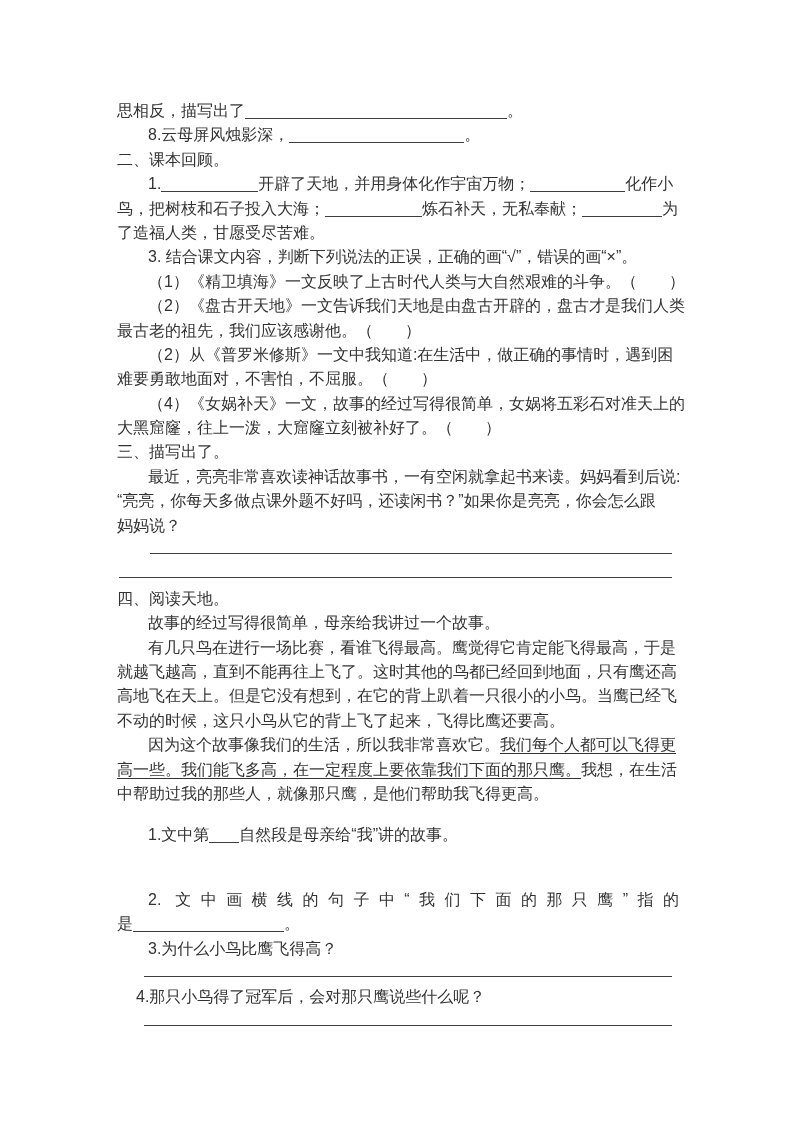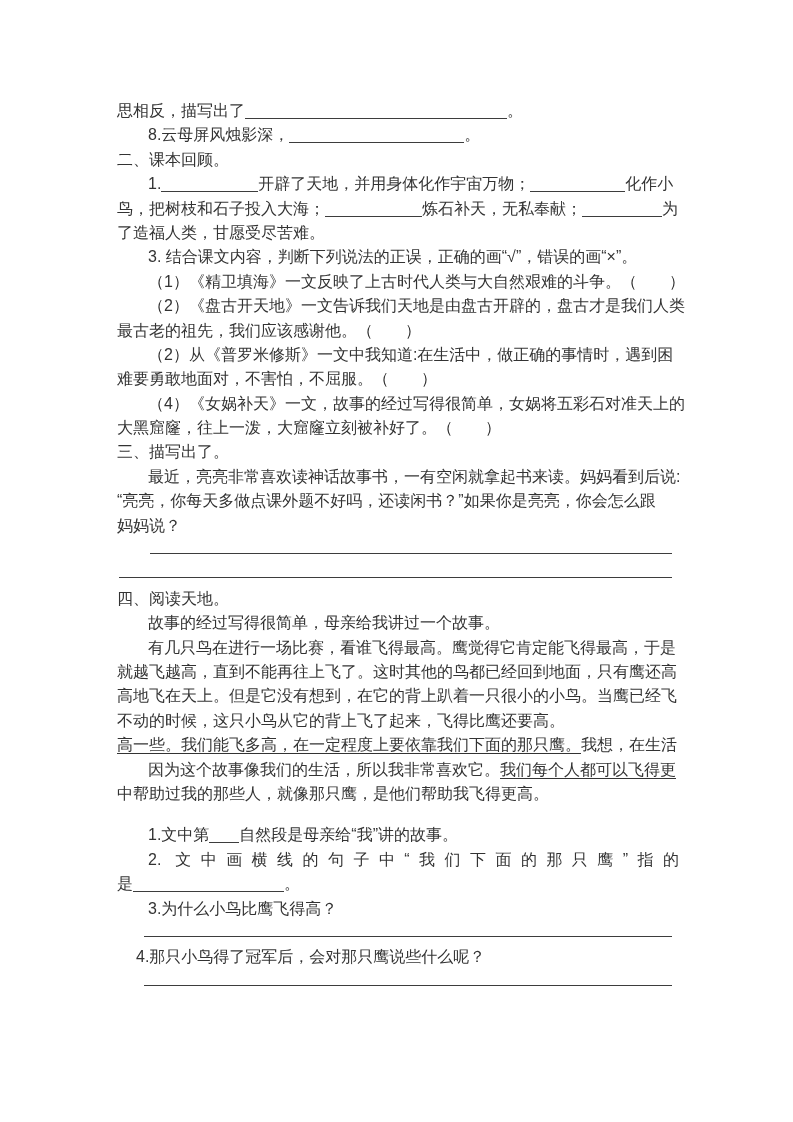--- a/index.html
+++ b/index.html
@@ -85,25 +85,25 @@
       </div>
       <div class="line">
         <span class="rule" style="left: 2px; width: 553px;"></span>
       </div>
       <div class="line"><span>四、阅读天地。</span></div>
       <div class="line" style="padding-left: 31px;"><span>故事的经过写得很简单，母亲给我讲过一个故事。</span></div>
       <div class="line" style="padding-left: 31px;"><span>有几只鸟在进行一场比赛，看谁飞得最高。鹰觉得它肯定能飞得最高，于是</span></div>
       <div class="line"><span>就越飞越高，直到不能再往上飞了。这时其他的鸟都已经回到地面，只有鹰还高</span></div>
       <div class="line"><span>高地飞在天上。但是它没有想到，在它的背上趴着一只很小的小鸟。当鹰已经飞</span></div>
       <div class="line"><span>不动的时候，这只小鸟从它的背上飞了起来，飞得比鹰还要高。</span></div>
+      <div class="line" style="padding-left: 31px;"><span>因为这个故事像我们的生活，所以我非常喜欢它。</span><span class="utext">我们每个人都可以飞得更</span></div>
       <div class="line"><span class="utext">高一些。我们能飞多高，在一定程度上要依靠我们下面的那只鹰。</span><span>我想，在生活</span></div>
-      <div class="line" style="padding-left: 31px;"><span>因为这个故事像我们的生活，所以我非常喜欢它。</span><span class="utext">我们每个人都可以飞得更</span></div>
       <div class="line"><span>中帮助过我的那些人，就像那只鹰，是他们帮助我飞得更高。</span></div>
       <div class="line" style="padding-left: 31px; margin-top: 17px;"><span>1.文中第</span><span class="blank" style="width: 30px;"></span><span>自然段是母亲给“我”讲的故事。</span></div>
-      <div class="line justify" style="padding-left: 31px;"><span>2. 文中画横线的句子中“我们下面的那只鹰”指的</span></div>
+      <div class="line justify" style="padding-left: 31px; margin-top: 40px;"><span>2. 文中画横线的句子中“我们下面的那只鹰”指的</span></div>
       <div class="line"><span>是</span><span class="blank" style="width: 151px;"></span><span>。</span></div>
       <div class="line" style="padding-left: 31px;"><span>3.为什么小鸟比鹰飞得高？</span></div>
       <div class="line">
         <span class="rule" style="left: 27px; width: 528px;"></span>
       </div>
       <div class="line" style="padding-left: 19px;"><span>4.那只小鸟得了冠军后，会对那只鹰说些什么呢？</span></div>
       <div class="line">
         <span class="rule" style="left: 27px; width: 528px;"></span>
       </div>
     </div>

